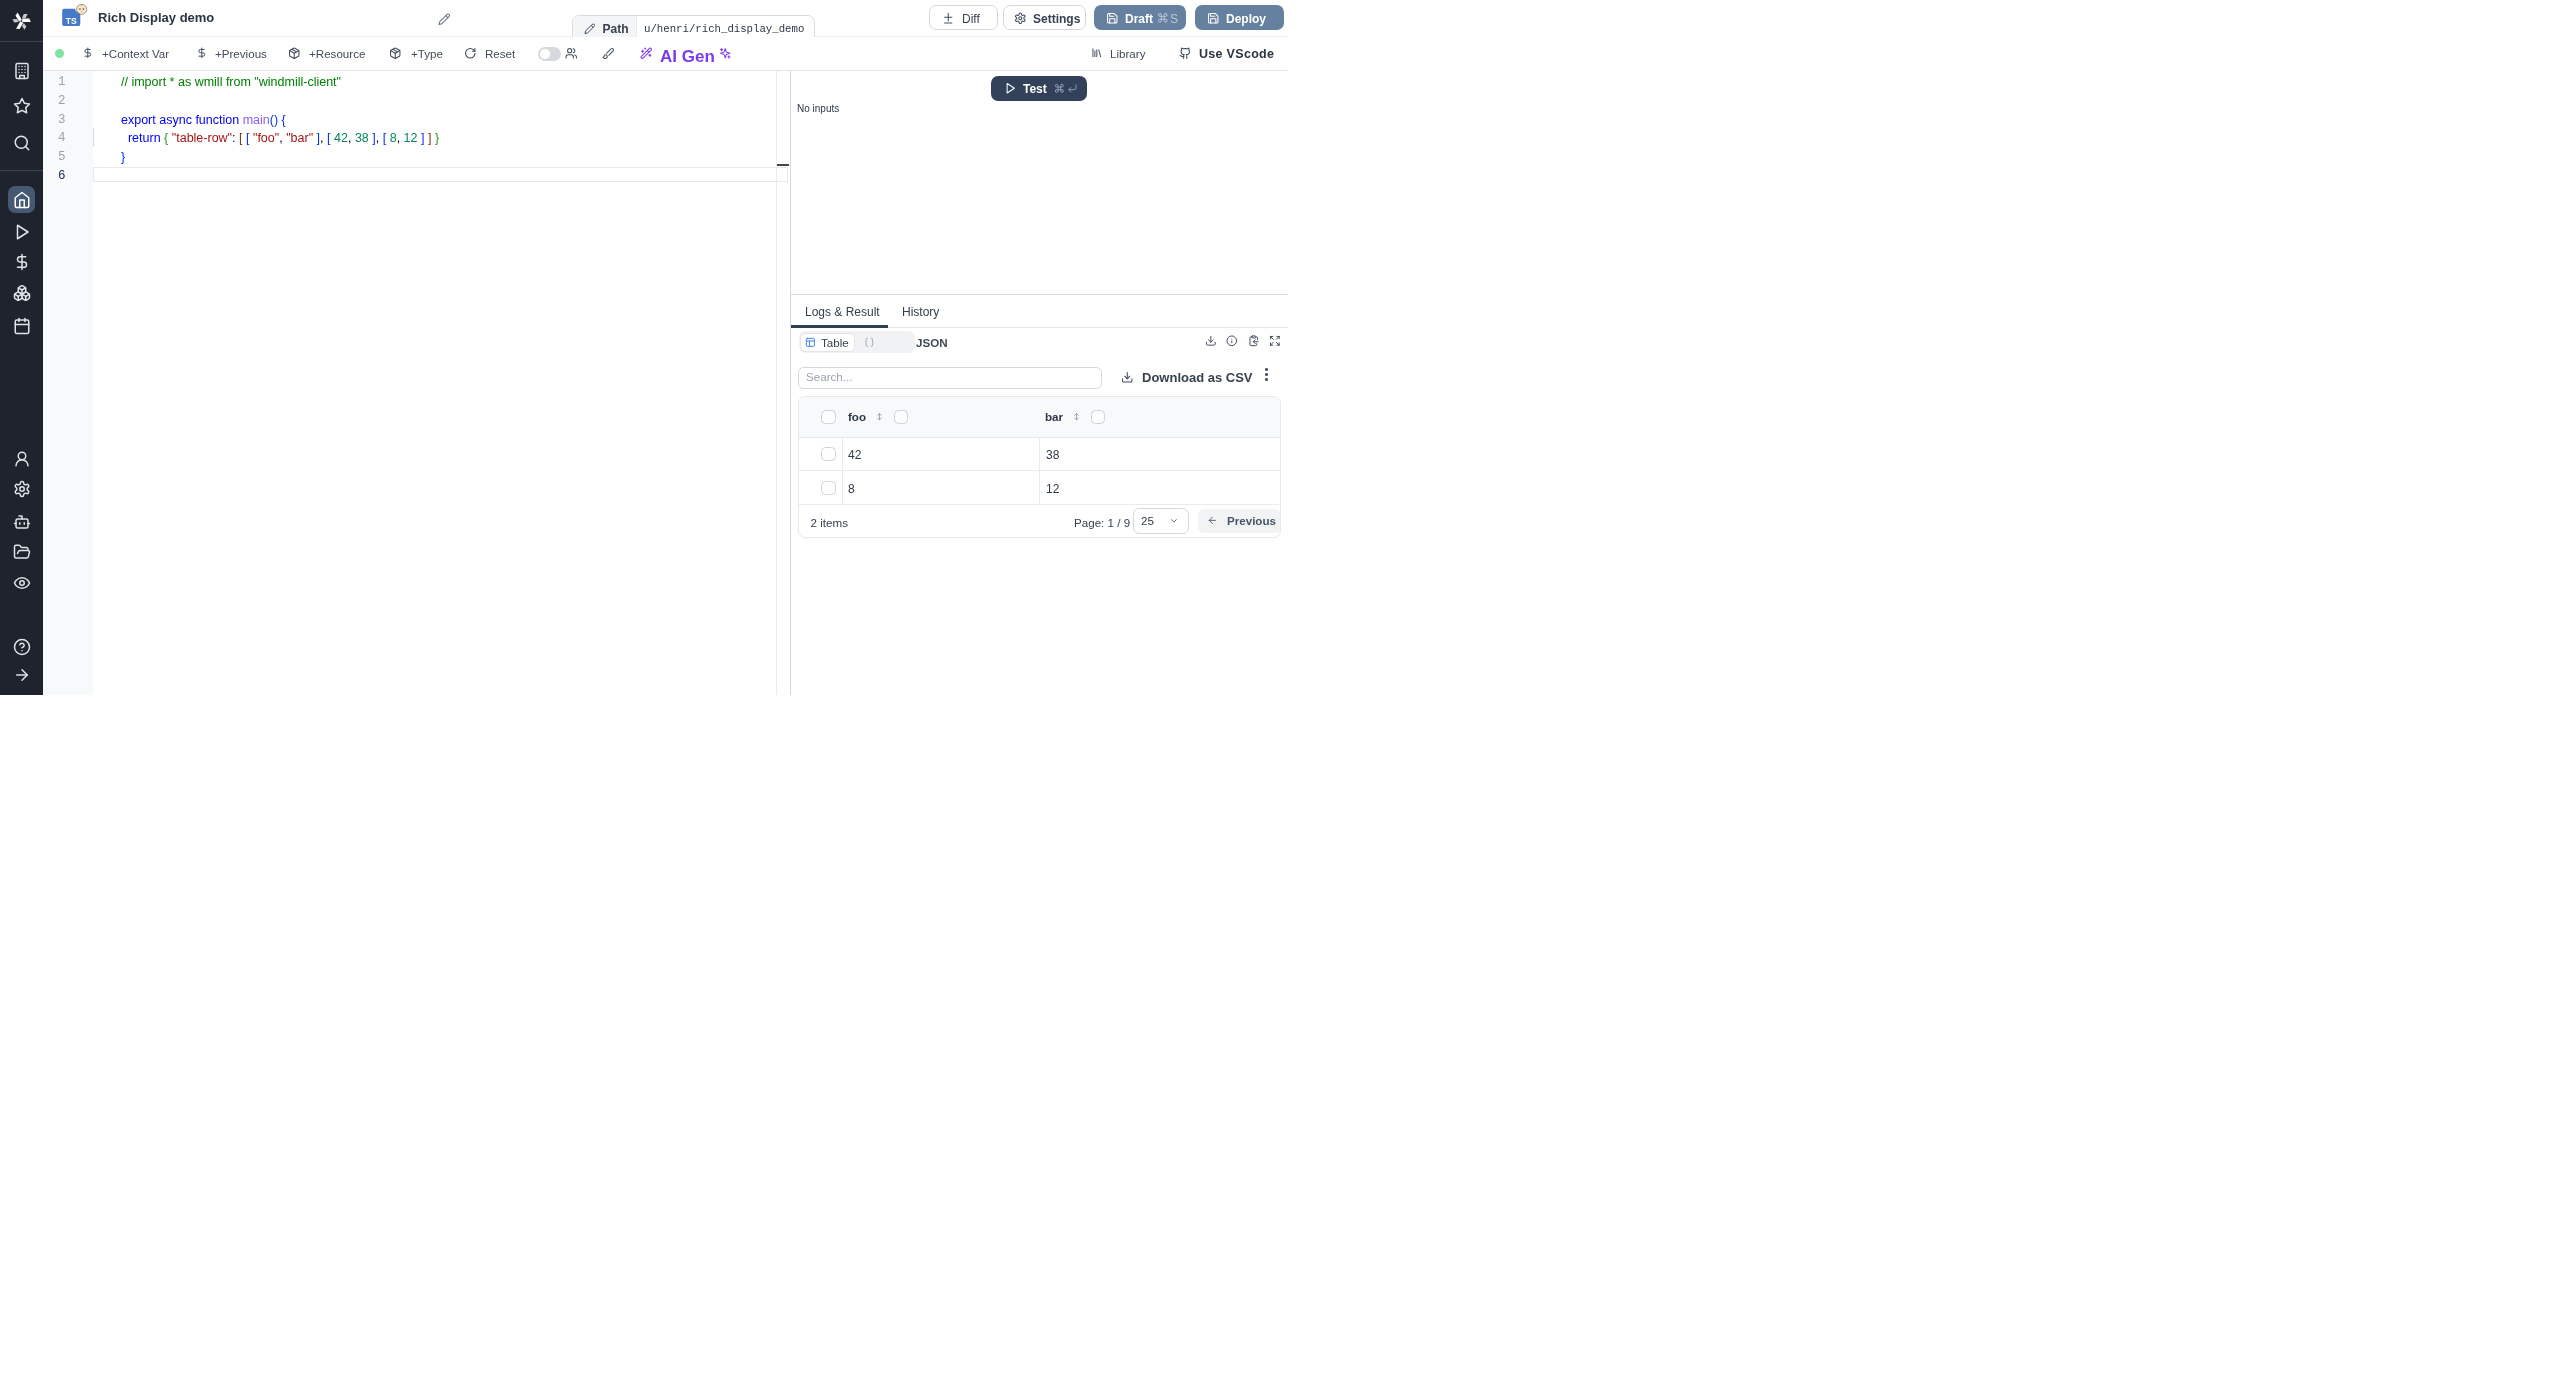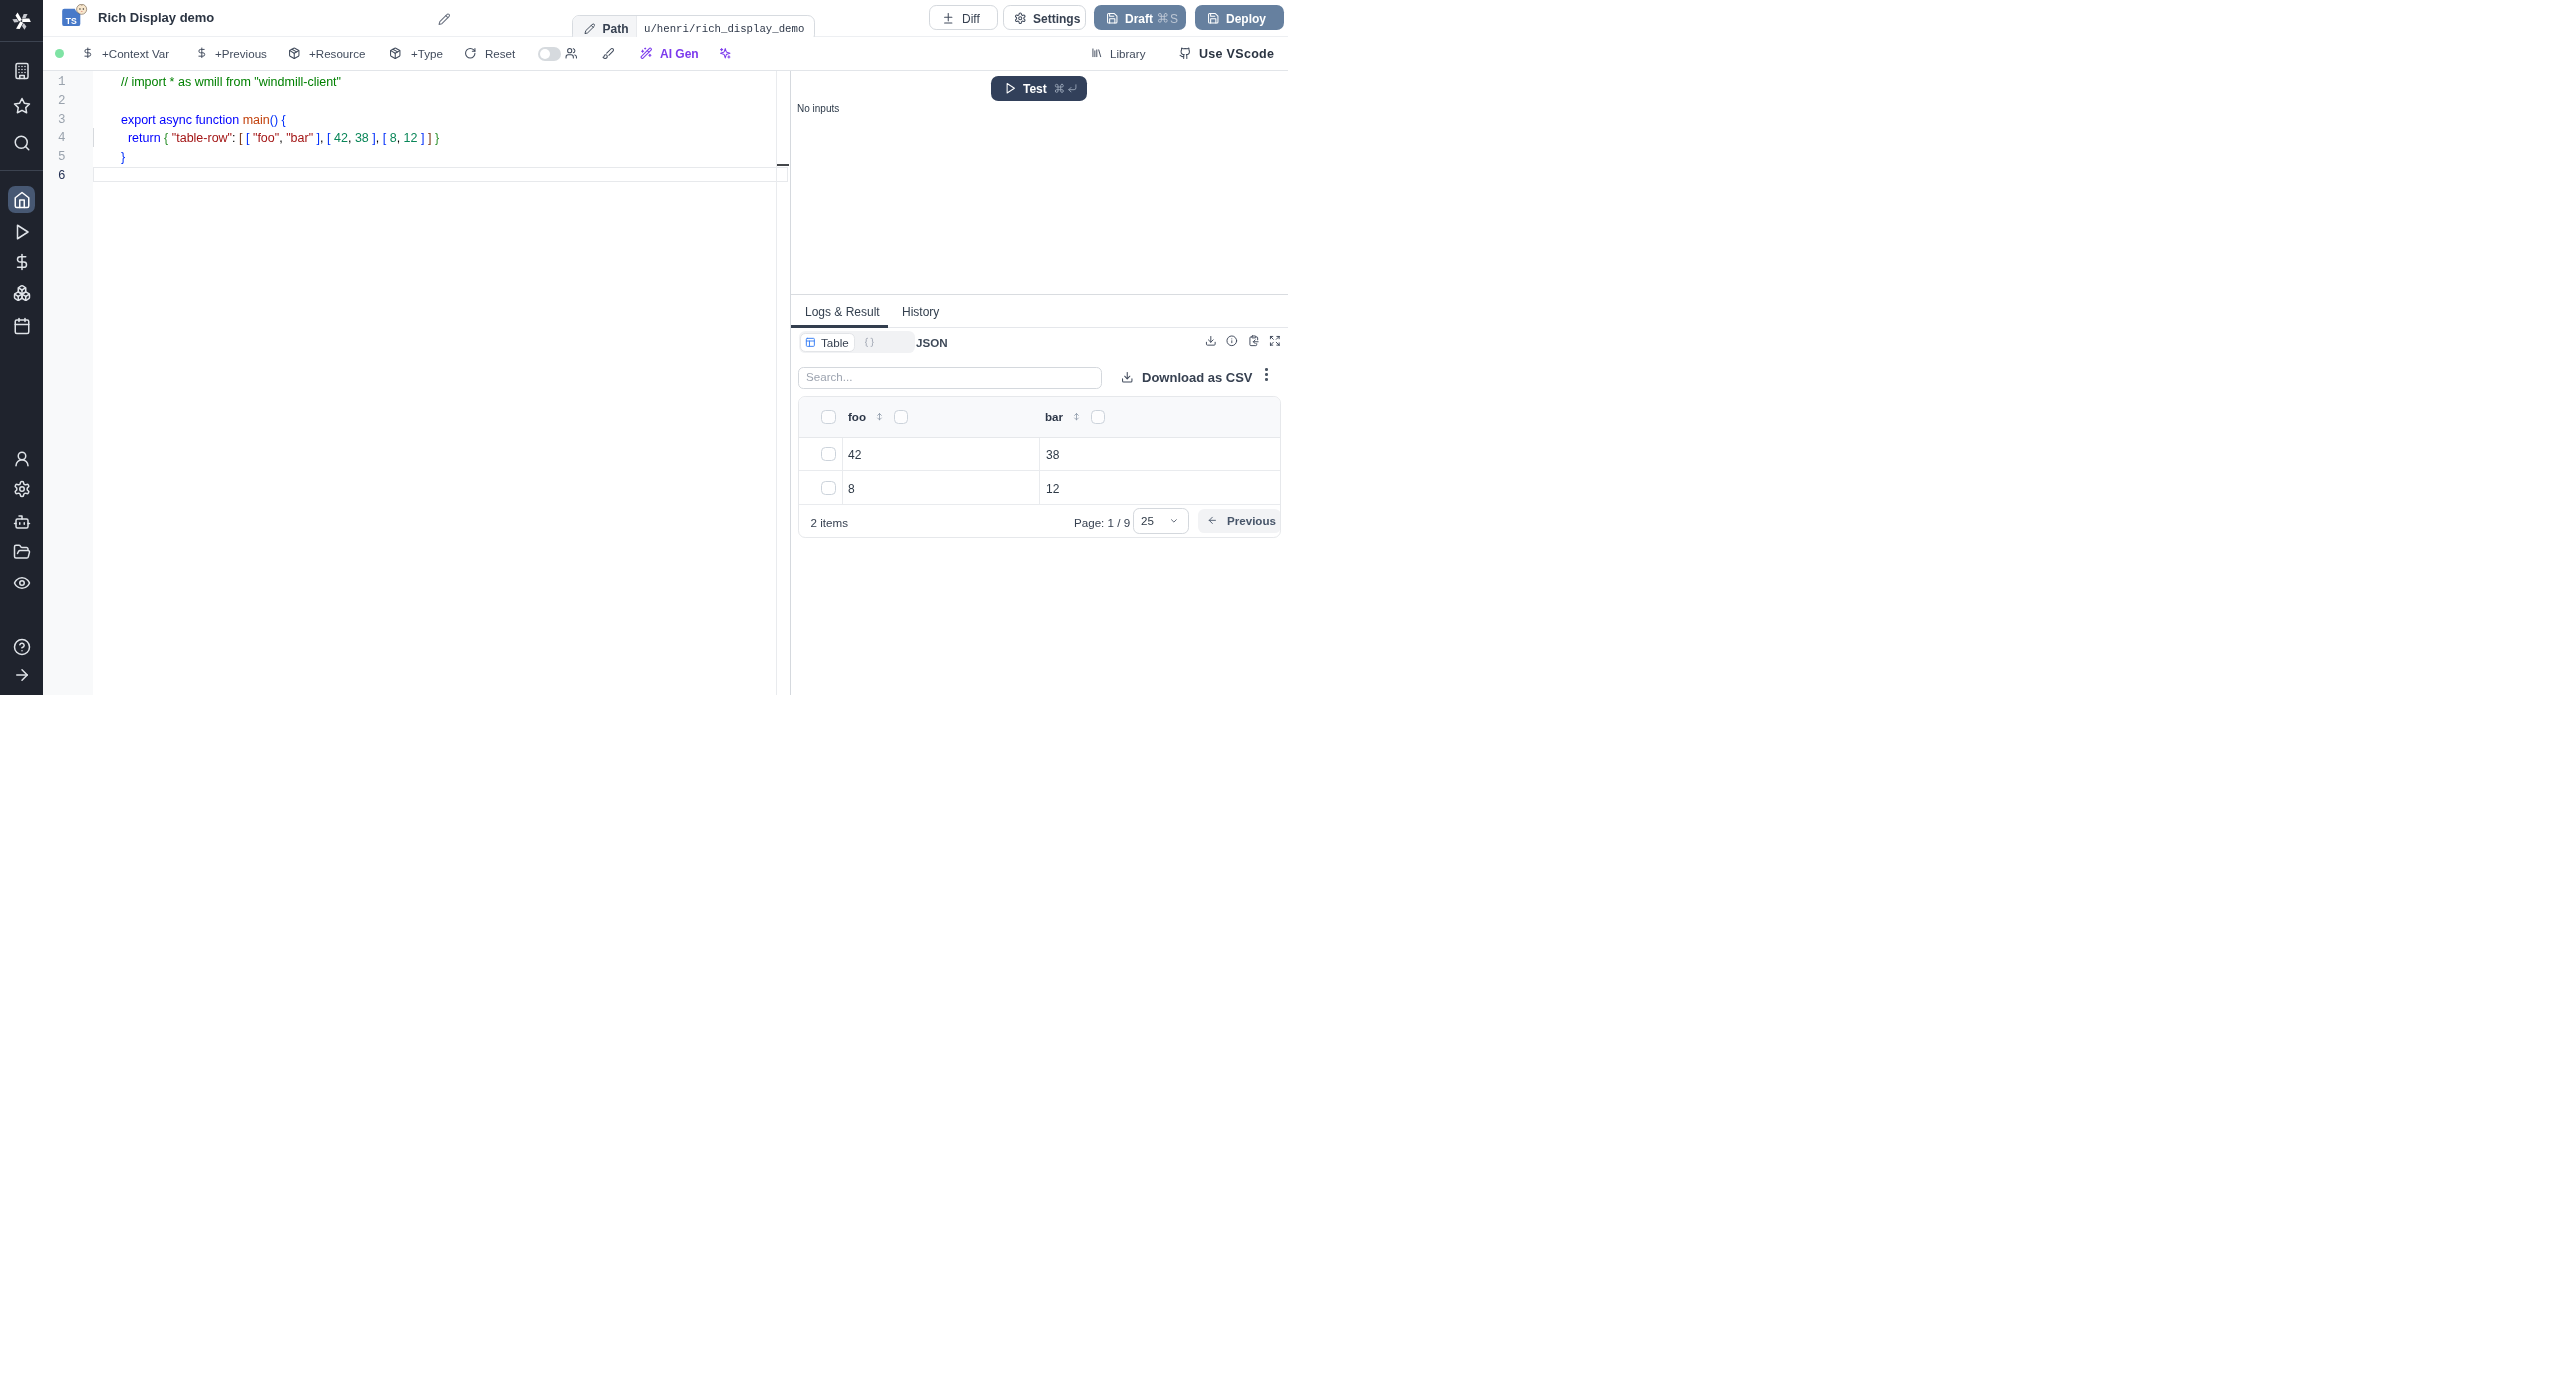--- a/index.html
+++ b/index.html
@@ -312,21 +312,21 @@
       <path d="m21.64 3.64-1.28-1.28a1.21 1.21 0 0 0-1.72 0L2.36 18.64a1.21 1.21 0 0 0 0 1.72l1.28 1.28a1.2 1.2 0 0 0 1.72 0L21.64 5.36a1.2 1.2 0 0 0 0-1.72Z"></path>
       <path d="m14 7 3 3"></path>
       <path d="M5 6v4"></path>
       <path d="M19 14v4"></path>
       <path d="M10 2v2"></path>
       <path d="M7 8H3"></path>
       <path d="M21 16h-4"></path>
       <path d="M11 3H9"></path>
     </g>
 </svg>
-<div class="abs" style="left:660px;top:47px;font-size:12px;font-weight:bold;color:#7c3aed;">AI Gen</div>
+<div class="abs" style="left:660px;top:47px;font-size:17px;font-weight:bold;color:#7c3aed;">AI Gen</div>
 
 <svg class="abs" style="left:719px;top:47px" width="12.5" height="12.5" viewBox="0 0 24 24">
   <g class="icp">
       <path d="m12 3-1.912 5.813a2 2 0 0 1-1.275 1.275L3 12l5.813 1.912a2 2 0 0 1 1.275 1.275L12 21l1.912-5.813a2 2 0 0 1 1.275-1.275L21 12l-5.813-1.912a2 2 0 0 1-1.275-1.275L12 3Z"></path>
       <path d="M5 3v4"></path>
       <path d="M19 17v4"></path>
       <path d="M3 5h4"></path>
       <path d="M17 19h4"></path>
     </g>
 </svg>
@@ -357,21 +357,21 @@
 <div class="ln" style="top:113px;">3</div>
 <div class="ln" style="top:131px;">4</div>
 <div class="ln" style="top:150px;">5</div>
 <div class="ln" style="top:169px;color:#222f52;">6</div>
 
 <div class="abs" style="left:93px;top:167px;width:695px;height:15px;border:0.9px solid #e7e9ec;"></div>
 
 <div class="abs" style="left:93px;top:128px;width:0.9px;height:19px;background:#d6d9dd;"></div>
 
 <div class="cl" style="left:93px;top:75px;color:#008000;">// import * as wmill from "windmill-client"</div>
-<div class="cl" style="left:93px;top:113px;"><span style="color:#0000ff">export</span> <span style="color:#0000ff">async</span> <span style="color:#0000ff">function</span> <span style="color:#c2410c">main</span><span style="color:#0431fa">()</span> <span style="color:#0431fa">{</span></div>
+<div class="cl" style="left:93px;top:113px;"><span style="color:#0000ff">export</span> <span style="color:#0000ff">async</span> <span style="color:#0000ff">function</span> <span style="color:#8b5cf6">main</span><span style="color:#0431fa">()</span> <span style="color:#0431fa">{</span></div>
 <div class="cl" style="left:93px;top:131px;">  <span style="color:#0000ff">return</span> <span style="color:#319331">{</span> <span style="color:#a31515">"table-row"</span>: <span style="color:#7b3814">[</span> <span style="color:#0431fa">[</span> <span style="color:#a31515">"foo"</span>, <span style="color:#a31515">"bar"</span> <span style="color:#0431fa">]</span>, <span style="color:#0431fa">[</span> <span style="color:#098658">42</span>, <span style="color:#098658">38</span> <span style="color:#0431fa">]</span>, <span style="color:#0431fa">[</span> <span style="color:#098658">8</span>, <span style="color:#098658">12</span> <span style="color:#0431fa">]</span> <span style="color:#7b3814">]</span> <span style="color:#319331">}</span></div>
 <div class="cl" style="left:93px;top:150px;color:#0431fa;">}</div>
 
 <div class="abs" style="left:776px;top:71px;width:0.9px;height:624px;background:#e9ebee;"></div>
 
 <div class="abs" style="left:777px;top:164px;width:11.6px;height:2.2px;background:#44474a;"></div>
 
 <div class="abs" id="vdiv" style="left:790px;top:71px;width:0.9px;height:624px;background:#d5d9de;"></div>
 
 <div class="abs" id="rpanel" style="left:791px;top:71px;width:497px;height:624px;background:#fff;"></div>

